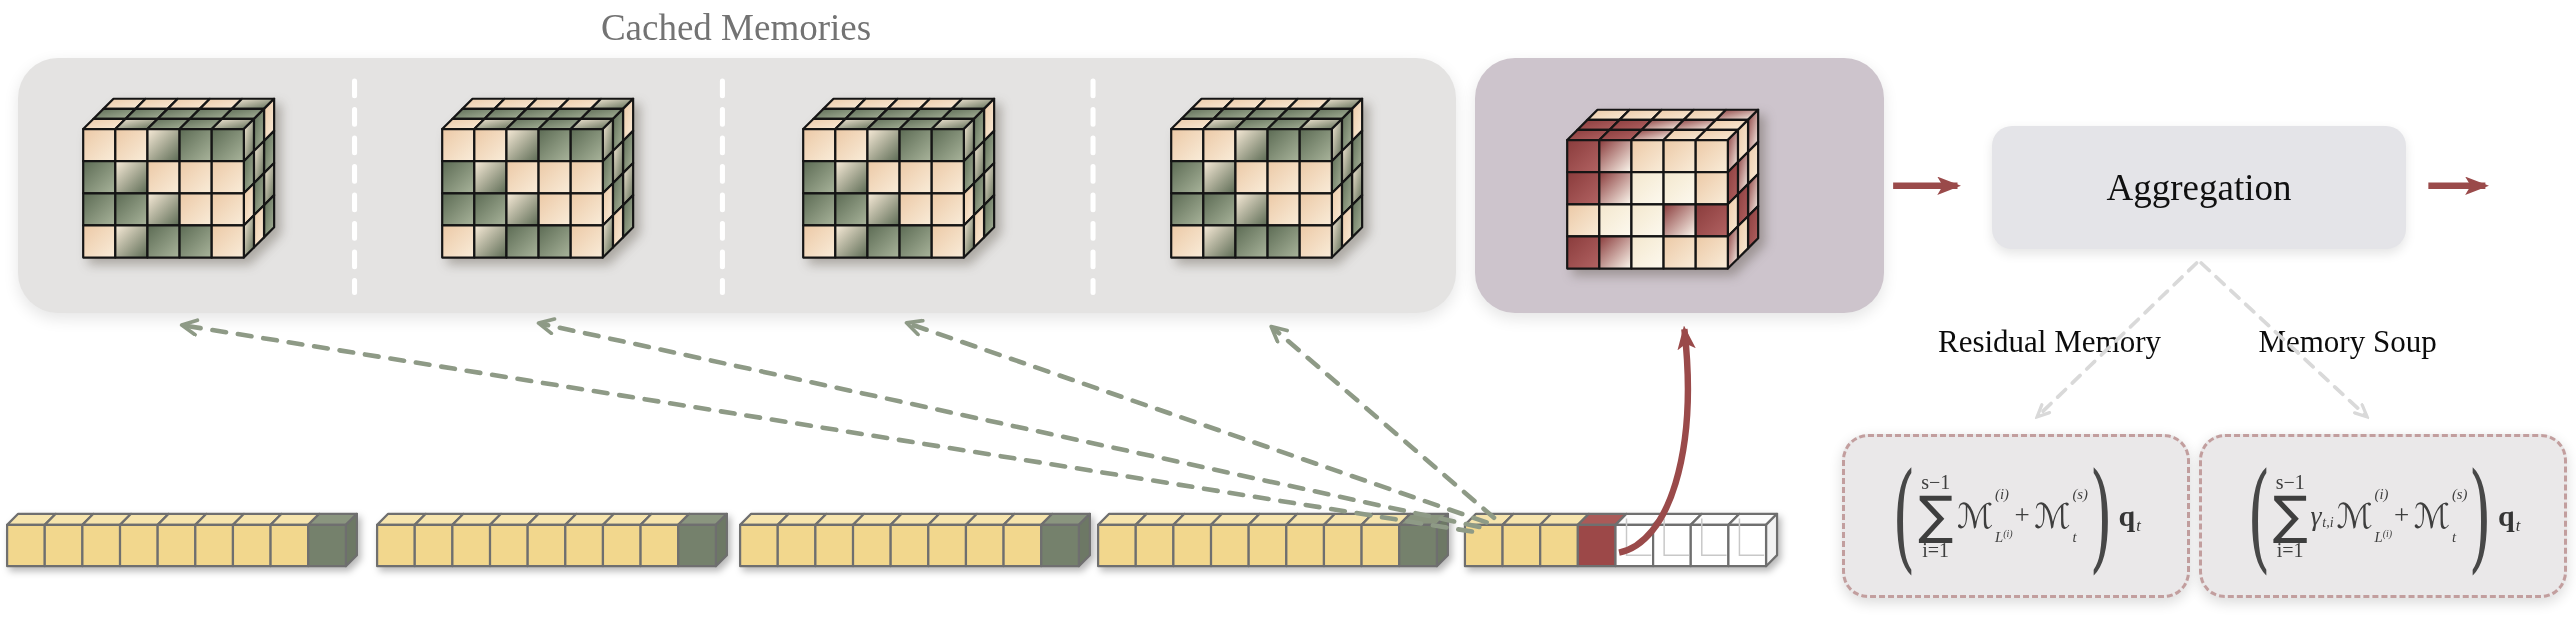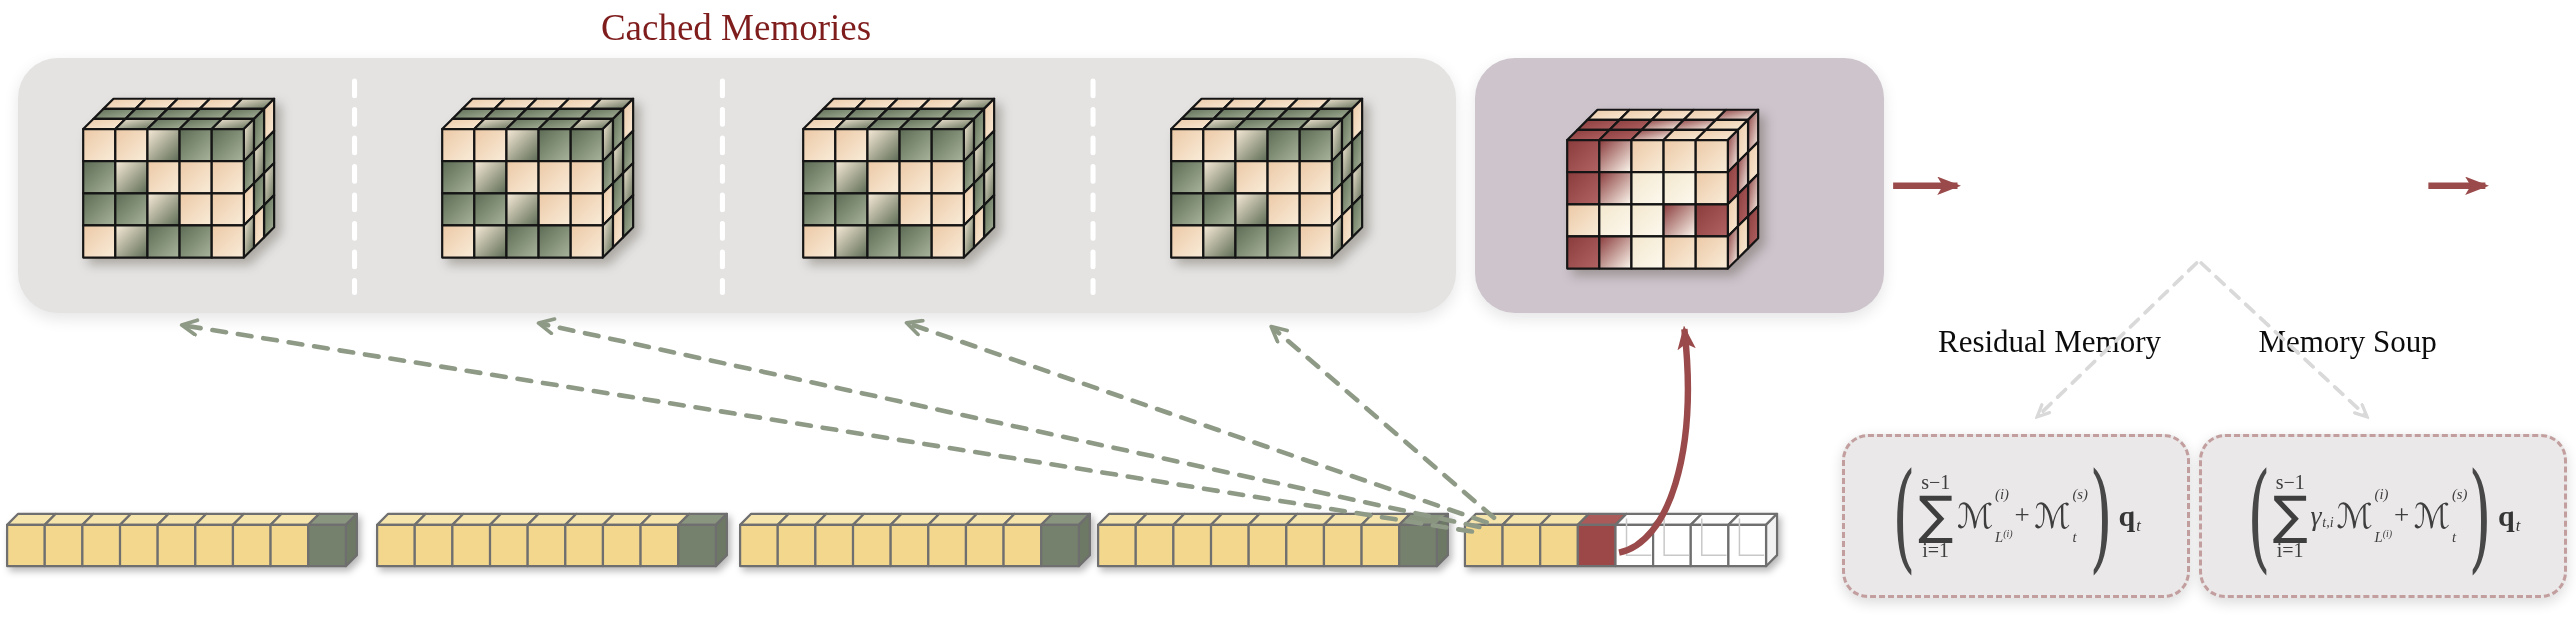--- a/index.html
+++ b/index.html
@@ -1,21 +1,21 @@
 <!DOCTYPE html>
 <html style="font-size:14.7px"><head>
 <meta charset="utf-8">
 <style>
   html,body{margin:0;padding:0;background:#ffffff;}
   .stage{position:relative;width:2576px;height:618px;background:#ffffff;overflow:hidden;
          font-family:"Liberation Serif","DejaVu Serif",serif;}
   .panel{position:absolute;border-radius:40px;z-index:1;box-shadow:0 5.5px 14.7px rgba(0,0,0,.10);}
   .cached-panel{left:18.4px;top:58px;width:1438px;height:255px;}
   .online-panel{left:1475px;top:58px;width:409px;height:255px;}
-  .fig-title{position:absolute;top:5.5px;text-align:center;font-size:37px;color:#7f1d1d;z-index:3;}
+  .fig-title{position:absolute;top:5.5px;text-align:center;font-size:37px;color:#737373;z-index:3;}
   .cached-title{left:368px;width:736px;}
   .online-title{left:1493px;width:372px;}
   .agg-box{position:absolute;left:1992px;top:126px;width:414px;height:123px;border-radius:20px;
            display:flex;align-items:center;justify-content:center;font-size:37px;color:#101010;
            z-index:2;box-shadow:0 4.6px 11px rgba(0,0,0,.10);}
   .branch-label{position:absolute;top:324px;text-align:center;font-size:31px;color:#0c0c0c;z-index:3;}
   .branch-left{left:1893px;width:313px;}
   .branch-right{left:2202px;width:291px;}
   .formula-box{position:absolute;top:434px;height:164px;border-radius:26px;z-index:2;
                display:flex;align-items:center;justify-content:center;
@@ -366,20 +366,23 @@
         <rect x="73" y="106" width="35" height="35" fill="url(#g4_c)" stroke="#151515" stroke-width="2.4" stroke-linejoin="round"></rect>
         <rect x="108" y="106" width="35" height="35" fill="url(#g4_x)" stroke="#151515" stroke-width="2.4" stroke-linejoin="round"></rect>
         <rect x="143" y="106" width="35" height="35" fill="url(#g4_r)" stroke="#151515" stroke-width="2.4" stroke-linejoin="round"></rect>
         <rect x="3" y="141" width="35" height="35" fill="url(#g4_r)" stroke="#151515" stroke-width="2.4" stroke-linejoin="round"></rect>
         <rect x="38" y="141" width="35" height="35" fill="url(#g4_x)" stroke="#151515" stroke-width="2.4" stroke-linejoin="round"></rect>
         <rect x="73" y="141" width="35" height="35" fill="url(#g4_c)" stroke="#151515" stroke-width="2.4" stroke-linejoin="round"></rect>
         <rect x="108" y="141" width="35" height="35" fill="url(#g4_t)" stroke="#151515" stroke-width="2.4" stroke-linejoin="round"></rect>
         <rect x="143" y="141" width="35" height="35" fill="url(#g4_t)" stroke="#151515" stroke-width="2.4" stroke-linejoin="round"></rect>
       </svg></div>
 
+  <div class="agg-box" style="background: rgb(228, 228, 232);">
+    <span>Aggregation</span>
+  </div>
 
   <div class="branch-label branch-right">Memory Soup</div>
   <div class="branch-label branch-left">Residual Memory</div>
 
   <div class="formula-box residual-box" style="background: rgb(234, 232, 233); border: 3.2px dashed rgb(194, 158, 158);">
     <div class="formula">
       <span class="paren">(</span>
       <span class="sumblk">
         <span class="sumlim">s−1</span>
         <span class="sumsym">∑</span>

